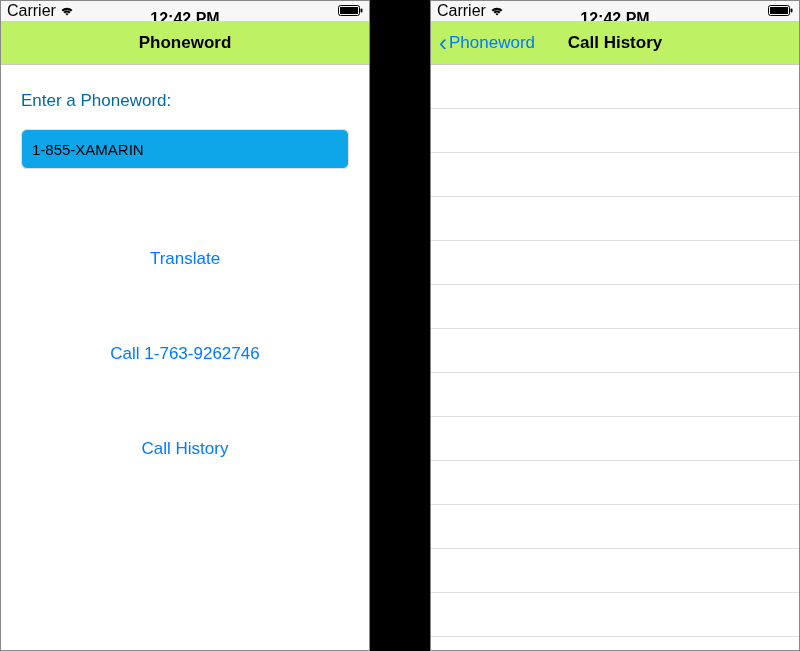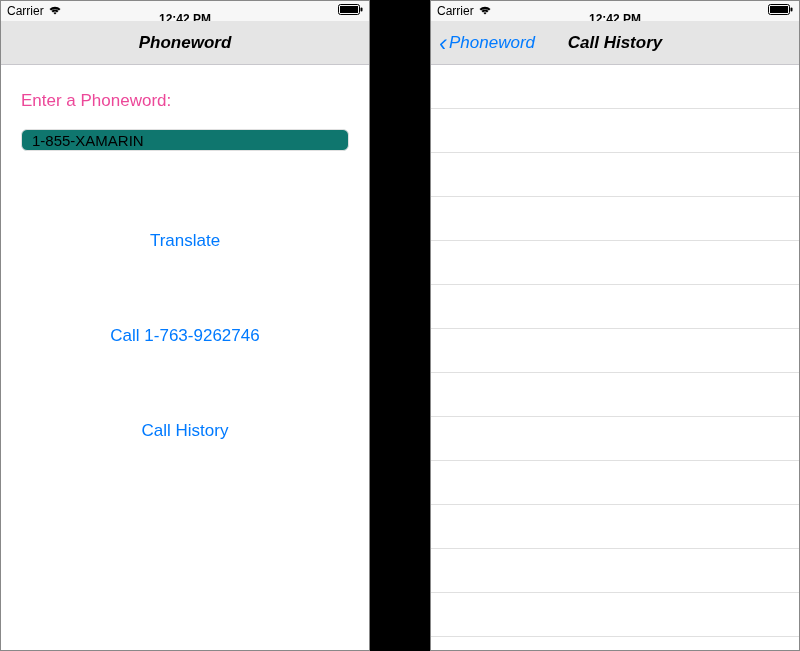--- a/index.html
+++ b/index.html
@@ -21,34 +21,33 @@
       flex-direction: column;
       position: relative;
     }
     .status-bar {
       height: 20px;
       background: #f7f7f7;
       display: flex;
       align-items: center;
       justify-content: space-between;
       padding: 0 6px;
-      font-size: 12px;
+      font-size: 16px;
       color: #000;
     }
     .status-left { display: flex; align-items: center; gap: 4px; }
     .status-time { position: absolute; left: 50%; transform: translateX(-50%); font-weight: 600; margin-top: 16px; }
     .nav-bar {
       height: 44px;
-      background: #e5e5e5;
+      background: #bef264;
       border-bottom: 1px solid #c8c7cc;
       display: flex;
       align-items: center;
       justify-content: center;
       position: relative;
-      font-style: italic;
     }
     .nav-title {
       font-size: 17px;
       font-weight: 600;
       color: #000;
     }
     .nav-back {
       position: absolute;
       left: 8px;
       display: flex;
@@ -63,33 +62,33 @@
       margin-right: 2px;
       font-weight: 300;
     }
     .content {
       flex: 1;
       background: #fff;
       padding: 20px;
     }
     .label {
       font-size: 17px;
-      color: #ec4899;
+      color: #0369a1;
       margin-bottom: 18px;
       margin-top: 6px;
     }
     .text-field {
       width: 100%;
-      height: 22px;
+      height: 40px;
       border: 1px solid #e0e0e0;
       border-radius: 6px;
       padding: 0 10px;
       font-size: 15px;
       color: #000;
-      background: #0f766e;
+      background: #0ea5e9;
     }
     .btn {
       display: block;
       width: 100%;
       text-align: center;
       color: #007aff;
       font-size: 17px;
       background: none;
       border: none;
       cursor: pointer;

